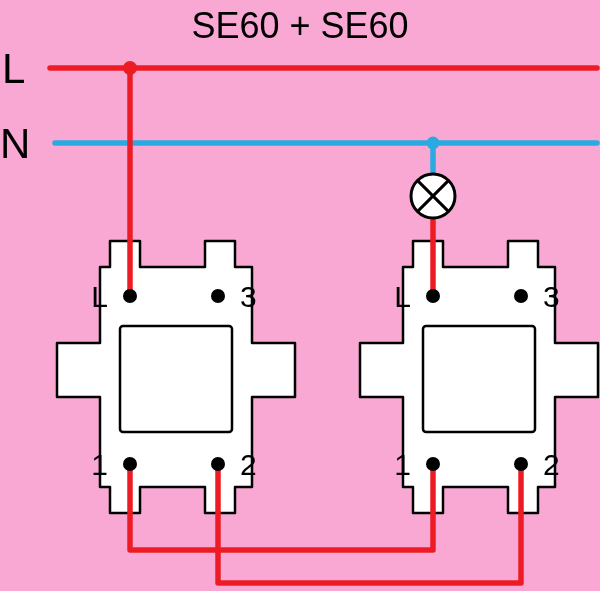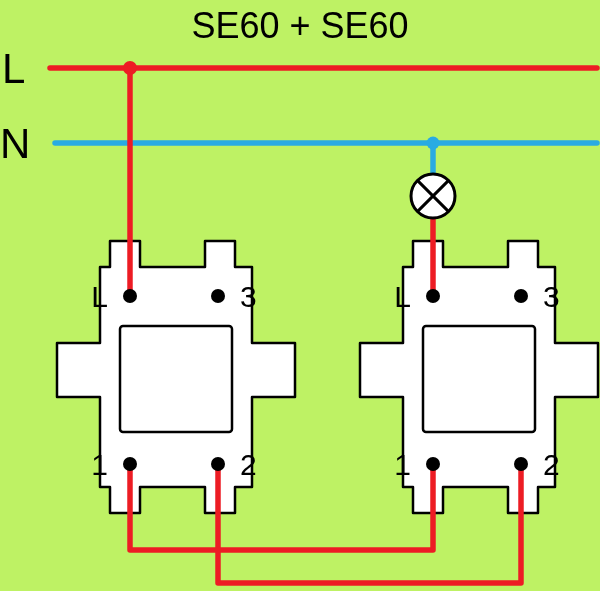--- a/index.html
+++ b/index.html
@@ -4,21 +4,21 @@
 <style>
   html, body {
     margin: 0;
     padding: 0;
     background: #ffffff;
   }
   .stage {
     position: relative;
     width: 600px;
     height: 591px;
-    background: #bef264;
+    background: #f9a8d4;
     font-family: "Liberation Sans", sans-serif;
     overflow: hidden;
   }
   svg { display: block; }
   text {
     font-family: "Liberation Sans", sans-serif;
     fill: #000000;
   }
   .title-text    { font-size: 36px; }
   .bus-label     { font-size: 42px; }

